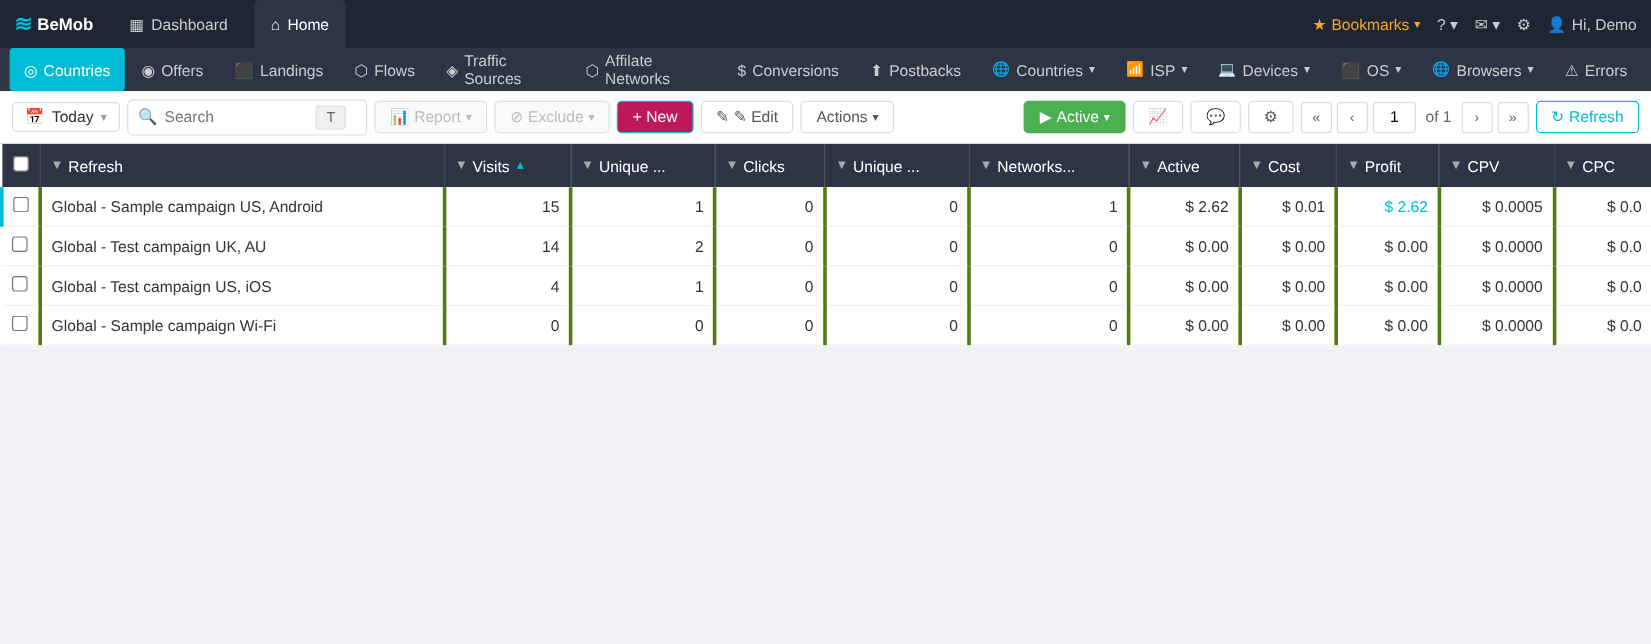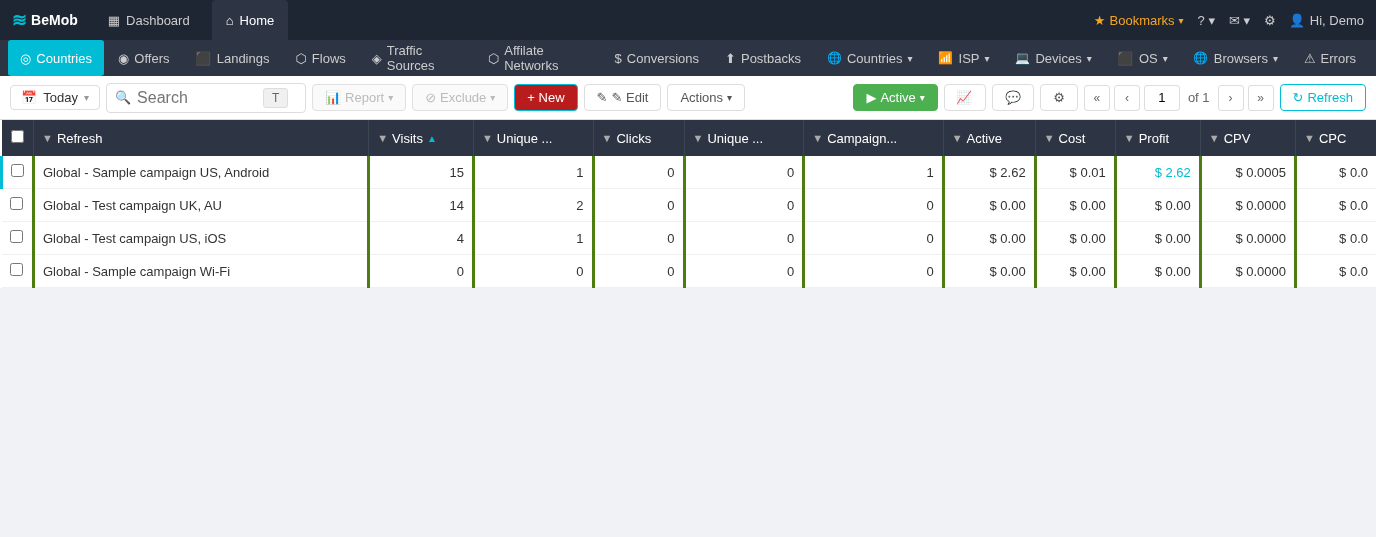--- a/index.html
+++ b/index.html
@@ -102,21 +102,21 @@
       border: 1px solid #ddd;
       border-radius: 4px;
       padding: 4px 8px;
       gap: 6px;
       background: white;
       width: 200px;
     }
     .search-box input {
       border: none;
       outline: none;
-      font-size: 16px;
+      font-size: 13px;
       width: 120px;
       color: #999;
     }
     .filter-badge {
       background: #f0f0f0;
       border: 1px solid #ddd;
       border-radius: 3px;
       padding: 2px 8px;
       font-size: 12px;
       cursor: pointer;
@@ -134,21 +134,21 @@
       background: white;
       color: #555;
     }
     .btn.btn-disabled {
       color: #bbb;
       border-color: #e0e0e0;
       background: #fafafa;
       cursor: default;
     }
     .btn-new {
-      background: #b91c1c;
+      background: #be185d;
       color: white;
       border-color: #00bcd4;
     }
     .btn-active {
       background: #4caf50;
       color: white;
       border-color: #4caf50;
     }
     .toolbar-spacer { flex: 1; }
     .pagination {
@@ -430,21 +430,21 @@
         </th>
         <th>
           <div class="th-content">
             <span style="font-size:11px; color:#aaa;">▼</span>
             <span>Unique ...</span>
           </div>
         </th>
         <th>
           <div class="th-content">
             <span style="font-size:11px; color:#aaa;">▼</span>
-            <span>Campaign...</span>
+            <span>Networks...</span>
           </div>
         </th>
         <th>
           <div class="th-content">
             <span style="font-size:11px; color:#aaa;">▼</span>
             <span>Active</span>
           </div>
         </th>
         <th>
           <div class="th-content">

